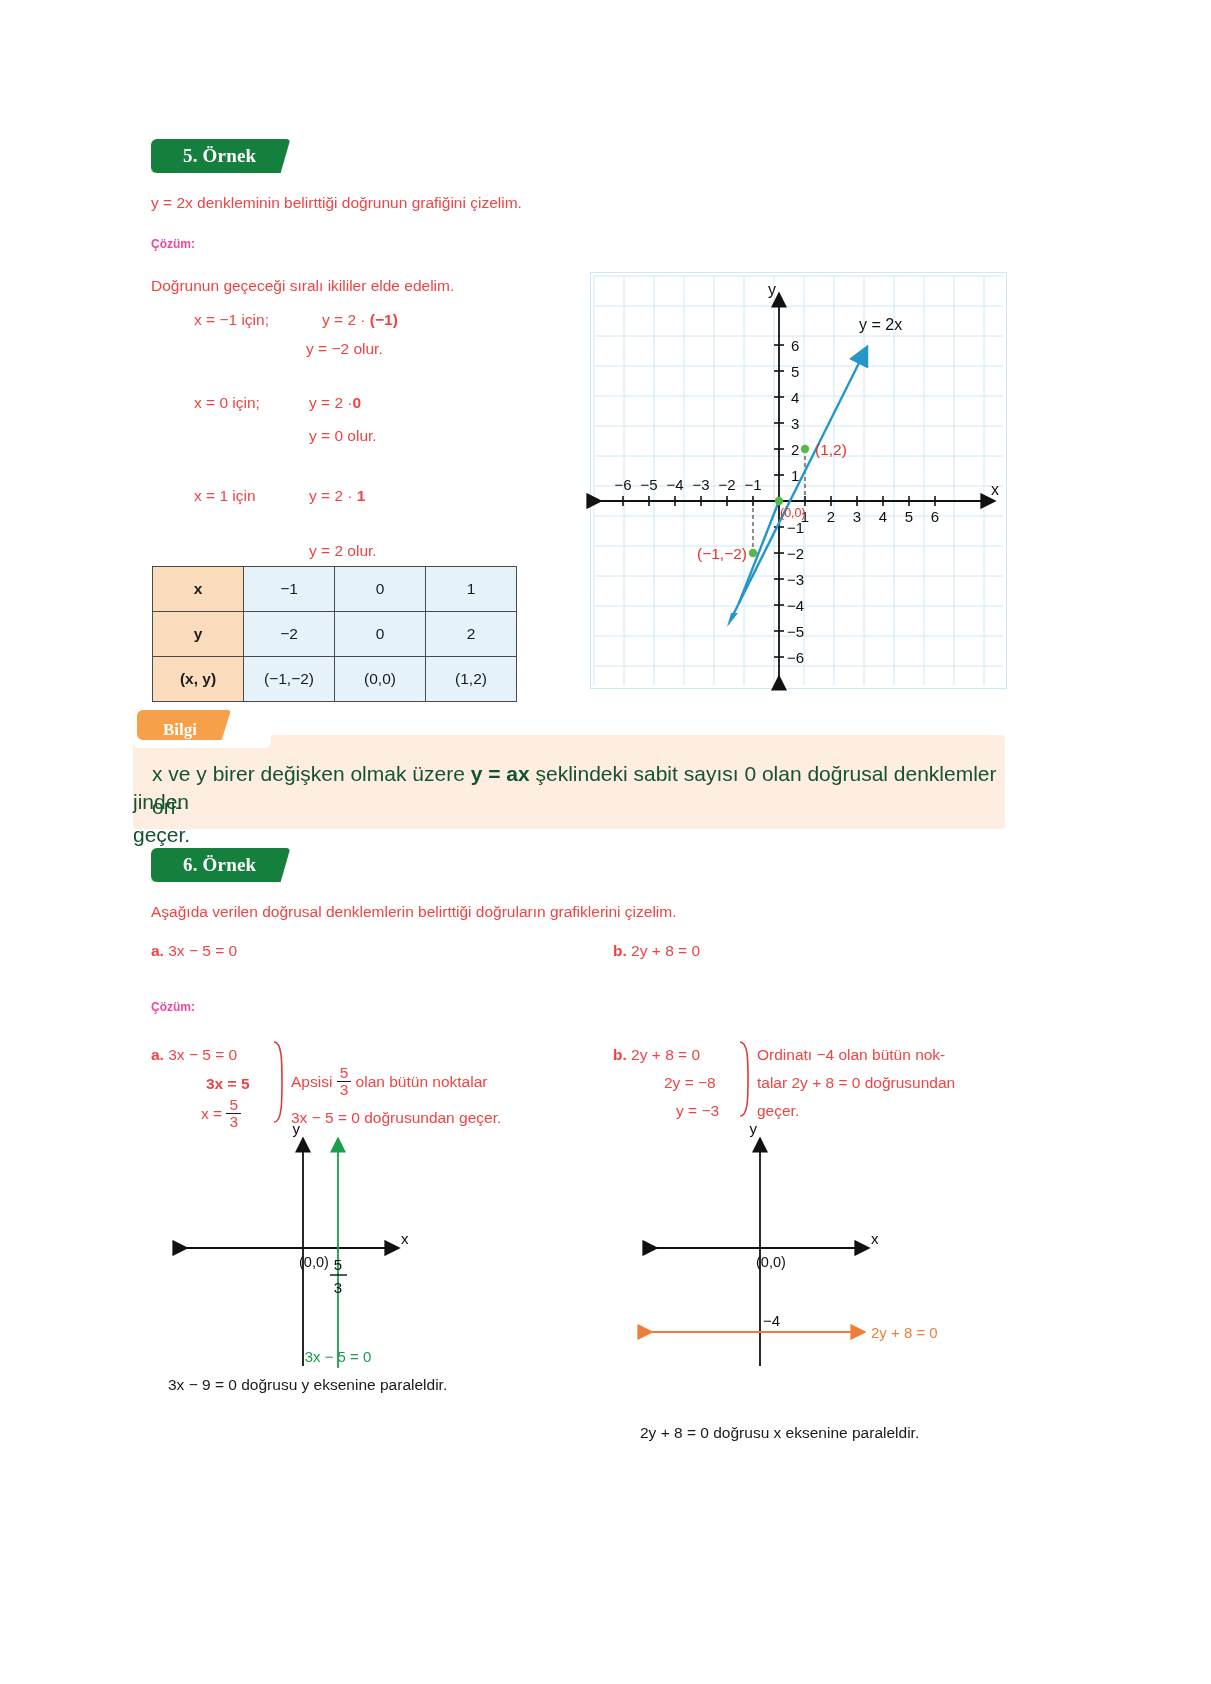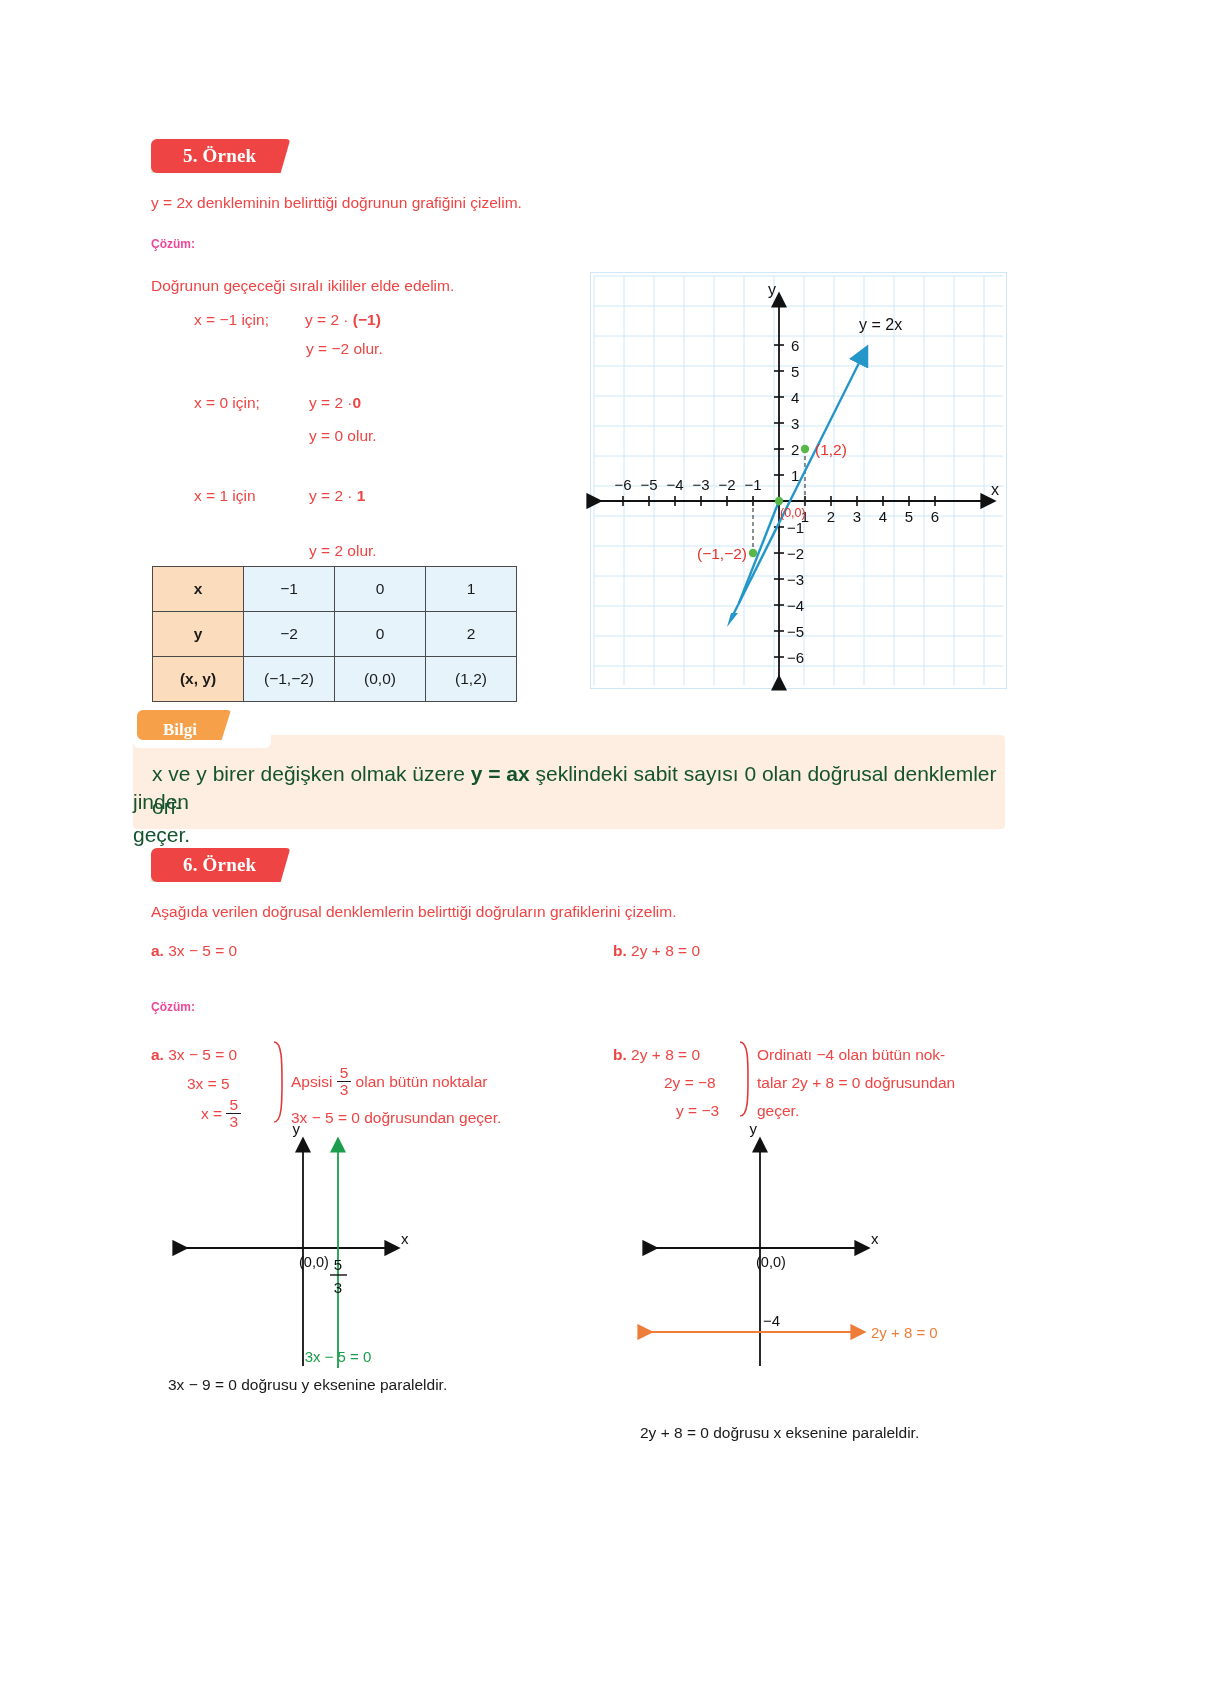--- a/index.html
+++ b/index.html
@@ -7,21 +7,21 @@
     width:1211px;height:1684px;background:#ffffff;
     font-family:"Liberation Sans", sans-serif;
     color:#1a1a1a;position:relative;overflow:hidden;
   }
   .page{position:absolute;inset:0;}
 
   
   .ornek-tab{
     position:absolute;height:34px;display:flex;align-items:center;
     padding:0 34px 0 32px;
-    background:#ef4444;color:#ffffff;
+    background:#15803d;color:#ffffff;
     font-family:"Liberation Serif", serif;font-size:19px;font-weight:700;
     border-radius:6px 4px 4px 6px;
     clip-path:polygon(0 0, 100% 0, 93% 100%, 0 100%);
     box-shadow:0 3px 0 #cfe9c8;
     letter-spacing:.2px;
   }
   .ornek-tab::after{
     content:"";position:absolute;left:0;right:0;bottom:-5px;height:5px;
     background:#d8eed2;border-radius:0 0 4px 4px;z-index:-1;
   }
@@ -89,21 +89,21 @@
     <span>5. Örnek</span>
   </div>
 
   <div class="txt" style="left:151px;top:192px;">y = 2x denkleminin belirttiği doğrunun grafiğini çizelim.</div>
 
   <div class="heading" style="left:151px;top:237px;">Çözüm:</div>
 
   <div class="txt" style="left:151px;top:275px;">Doğrunun geçeceği sıralı ikililer elde edelim.</div>
 
   <div class="txt" style="left:194px;top:309px;">x = −1 için;</div>
-  <div class="txt" style="left:305px;top:309px;">
+  <div class="txt" style="left:322px;top:309px;">
     <span>y = 2 · </span><span class="bold">(−1)</span>
   </div>
   <div class="txt" style="left:306px;top:338px;">y = −2 olur.</div>
 
   <div class="txt" style="left:194px;top:392px;">x = 0 için;</div>
   <div class="txt" style="left:309px;top:392px;">
     <span>y = 2 ·</span><span class="bold">0</span>
   </div>
   <div class="txt" style="left:309px;top:425px;">y = 0 olur.</div>
 
@@ -293,21 +293,21 @@
     <span class="bold">b.</span>
     <span>2y + 8 = 0</span>
   </div>
 
   <div class="heading" style="left:151px;top:1000px;">Çözüm:</div>
 
   <div class="txt" style="left:151px;top:1044px;">
     <span class="bold">a.</span>
     <span>3x − 5 = 0</span>
   </div>
-  <div class="txt" style="left:187px;top:1073px;">3x = 5</div>
+  <div class="txt" style="left:206px;top:1073px;font-weight:bold;">3x = 5</div>
   <div class="txt" style="left:201px;top:1098px;">
     <span>x =</span>
     <span class="frac">
       <span class="num">5</span>
       <span class="den">3</span>
     </span>
   </div>
 
   <svg style="position:absolute;left:272px;top:1040px;" width="16" height="86">
     <path d="M2,2 C10,2 10,22 10,42 C10,62 10,82 2,82" stroke="#e03a3a" stroke-width="1.6" fill="none"></path>

